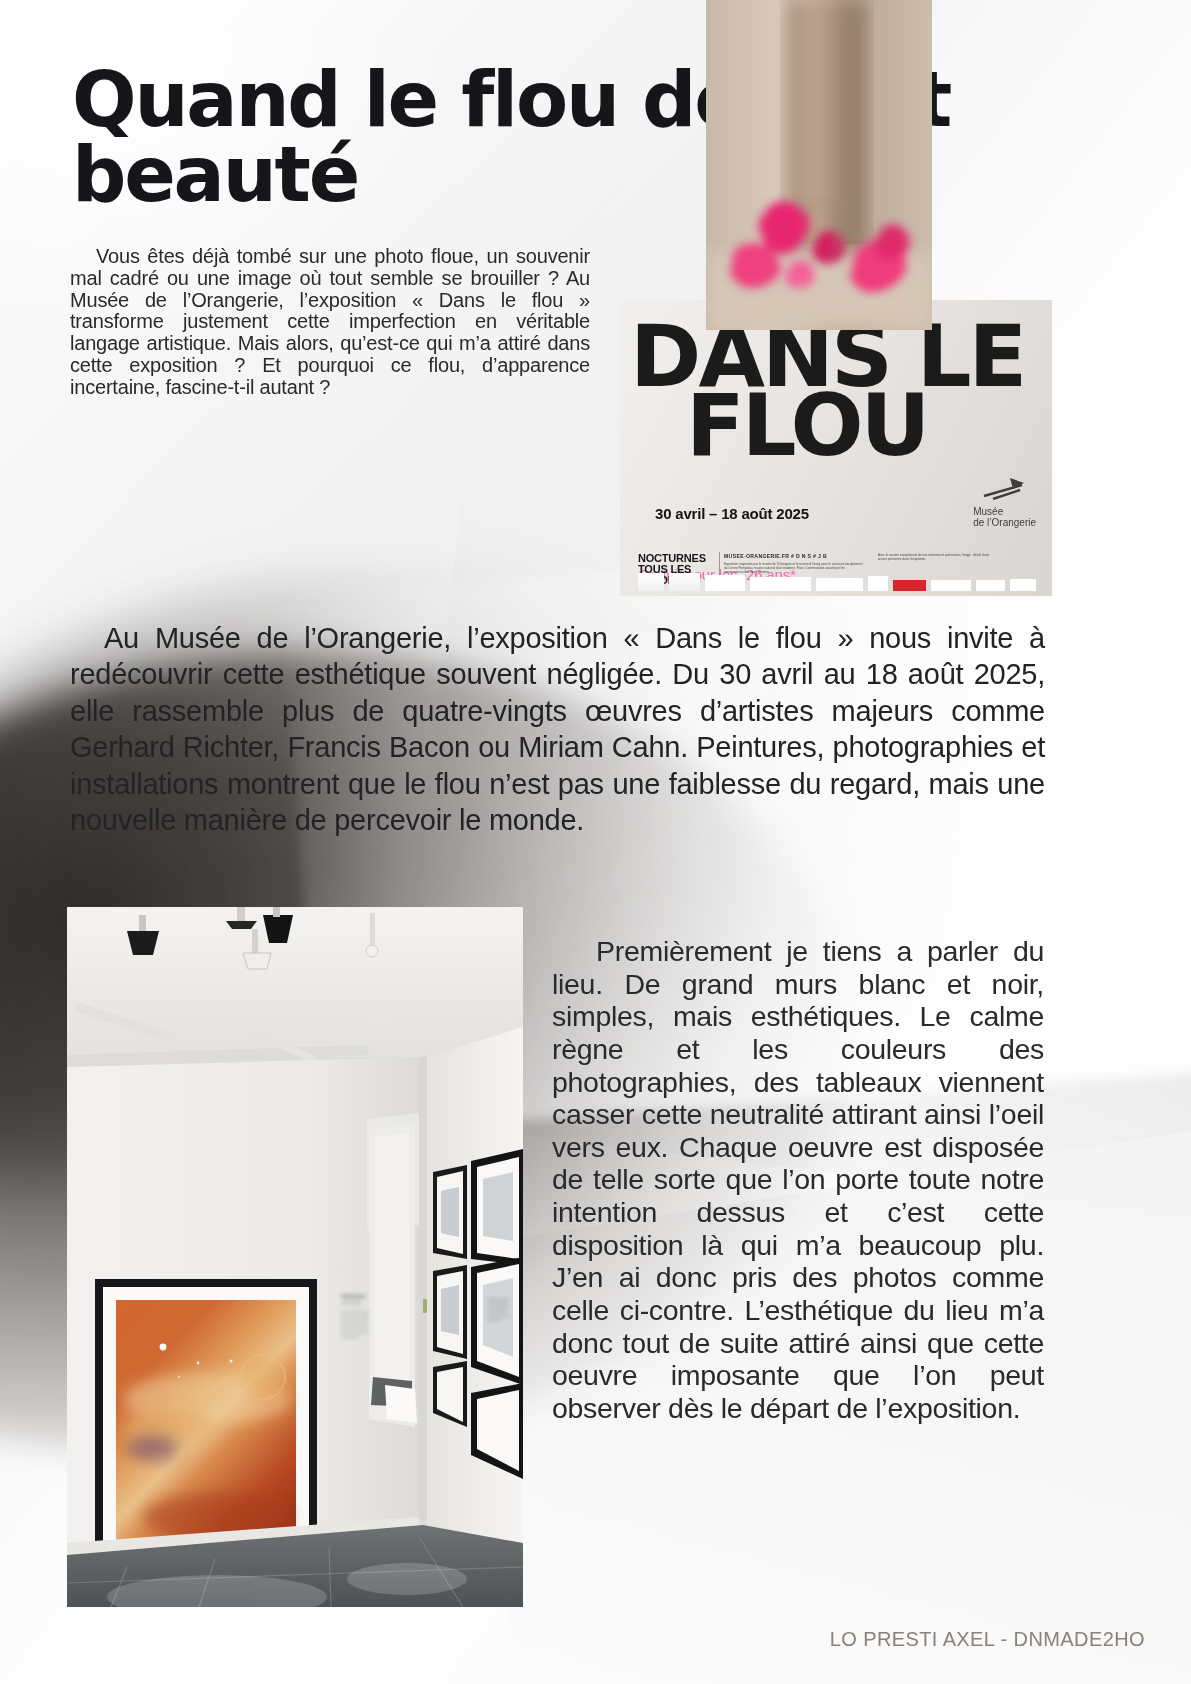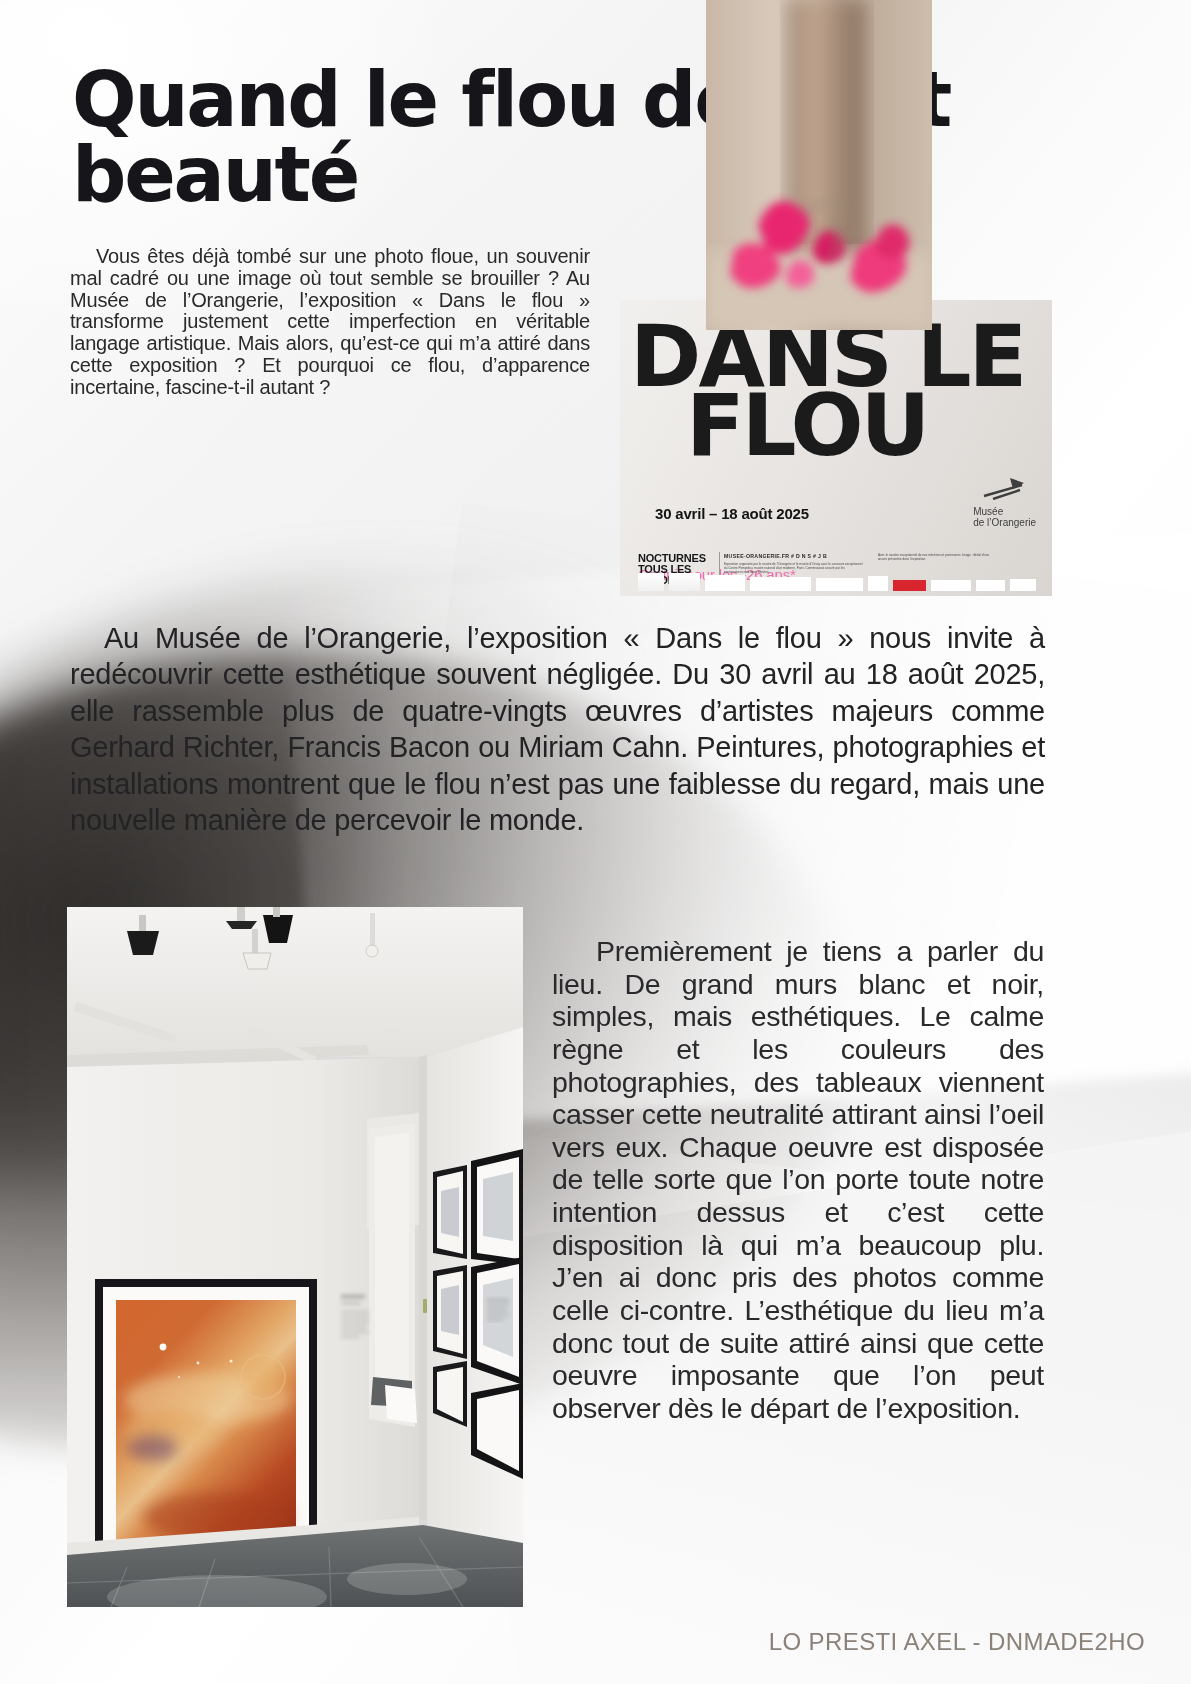--- a/index.html
+++ b/index.html
@@ -118,21 +118,21 @@
     color:#2a2a2c;
     font-weight:300;
     letter-spacing:-.3px;
     margin-top:32px;
   }
   .col-right-2 .indent{display:inline-block;width:44px;}
 
   .credit{
     position:absolute;left:0;top:1628px;width:1145px;
     text-align:right;
-    font-size:24px;
+    font-size:20px;
     letter-spacing:.4px;
     color:#8a8278;
     font-weight:400;
   }
 
   
   .poster{
     position:absolute;left:620px;top:300px;width:432px;height:296px;
     background:linear-gradient(118deg,#f2f0ee 0%,#e7e4e1 45%,#d9d6d2 100%);
     overflow:hidden;

